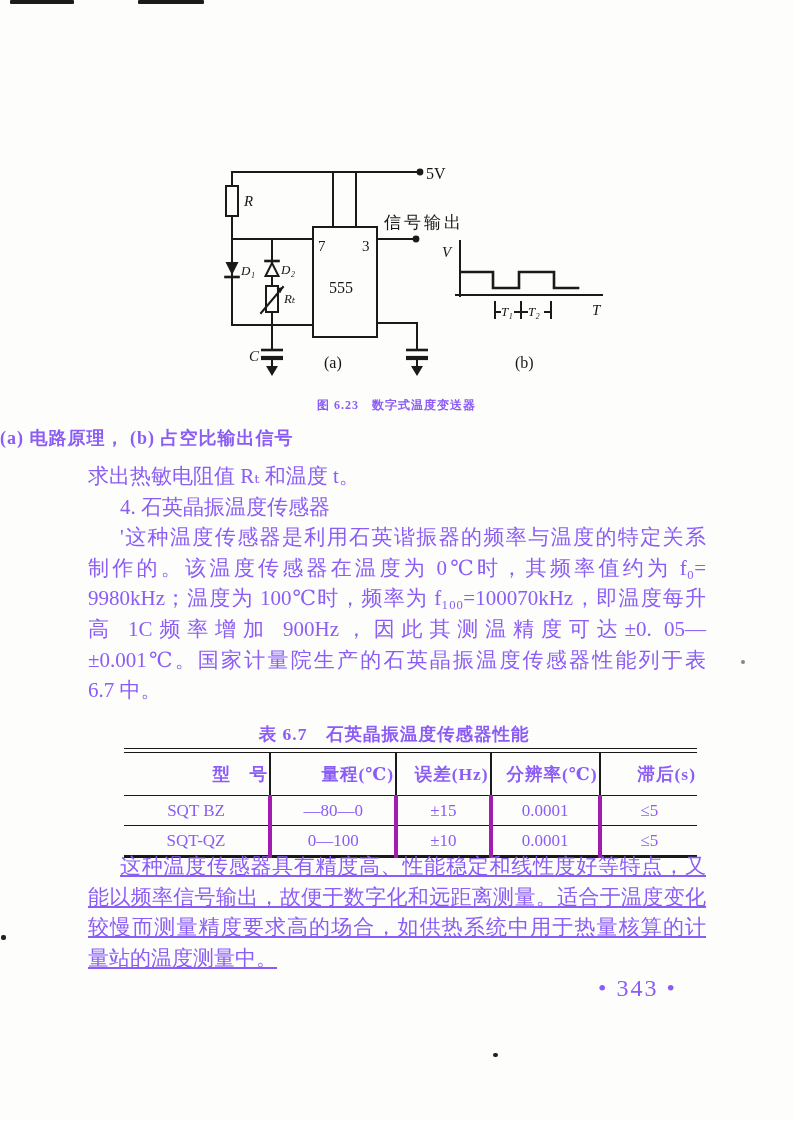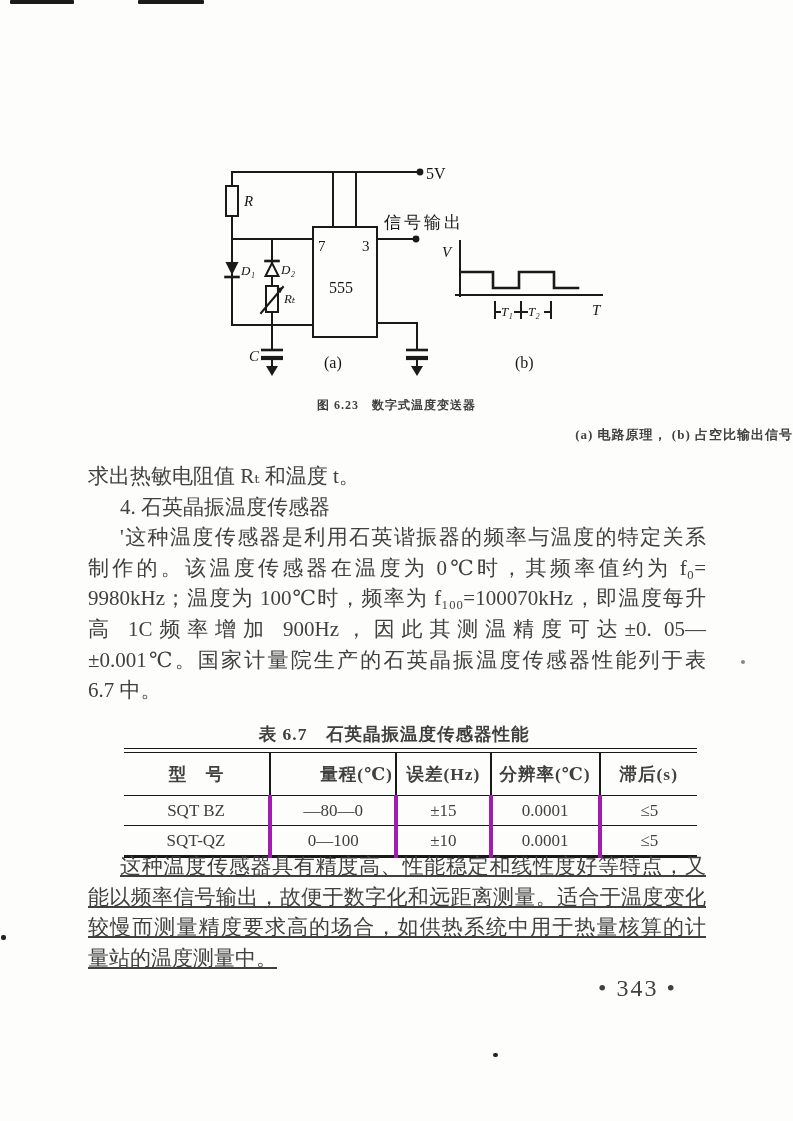--- a/index.html
+++ b/index.html
@@ -2,21 +2,21 @@
 <html><head>
 <meta charset="utf-8">
 <style>
   html,body{margin:0;padding:0;background:#ffffff;}
   .page{
     position:relative;
     width:793px;height:1121px;
     background:#fdfdfc;
     overflow:hidden;
     font-family:"Liberation Serif","DejaVu Serif",serif;
-    color:#404040;
+    color:#8b5cf6;
   }
   
   .top-mark{position:absolute;top:0;height:4px;background:#1b1b1b;border-radius:1px;}
   .m1{left:10px;width:64px;}
   .m2{left:138px;width:66px;}
   .spot{position:absolute;background:#222;border-radius:2px;}
   .s1{left:493px;top:1053px;width:5px;height:4px;}
   .s2{left:741px;top:660px;width:4px;height:4px;opacity:.55;}
   .s3{left:1px;top:935px;width:5px;height:5px;}
 
@@ -30,39 +30,39 @@
   .figure .solid{fill:#1a1a1a;stroke:none;}
   .figure text{fill:#161616;font-family:"Liberation Serif","DejaVu Serif",serif;}
   .figure .lbl{font-size:15px;font-style:italic;}
   .figure .lbl-sm{font-size:13px;font-style:italic;}
   .figure .pin{font-size:15px;}
   .figure .cjk{font-size:17px;letter-spacing:3px;}
   .figure .plain{font-size:16px;}
 
   .fig-caption{position:absolute;top:397px;left:0;width:100%;text-align:center;
     font-size:12px;font-weight:bold;letter-spacing:1px;}
-  .fig-subcaption{position:absolute;top:426px;left:0;width:100%;text-align:right;
-    font-size:13px;font-weight:bold;letter-spacing:1px;}
+  .fig-subcaption{position:absolute;top:426px;left:0;width:100%;text-align:left;
+    font-size:18px;font-weight:bold;letter-spacing:1px;}
 
   
   .textblock{position:absolute;left:88px;width:618px;font-size:21px;}
   .p1{top:461px;}
   .p2{top:851px;text-decoration:underline;}
   .tline{height:30.6px;line-height:30.6px;white-space:nowrap;}
   .tline.j{white-space:normal;text-align:justify;text-align-last:justify;}
   .ind{text-indent:32px;}
 
   
   .table-title{position:absolute;top:722px;left:88px;width:612px;text-align:center;
     font-size:17.5px;font-weight:bold;letter-spacing:1px;}
   .tablewrap{position:absolute;left:124px;top:748px;width:573px;
     border-top:1.6px solid #191919;}
   .tablewrap table{width:100%;margin-top:3px;border-collapse:collapse;
     border-top:1.6px solid #191919;border-bottom:3px solid #191919;}
-  .tablewrap th{height:40px;font-size:17.5px;font-weight:bold;text-align:center;
+  .tablewrap th{height:40px;font-size:17.5px;font-weight:bold;text-align:right;
     border-bottom:1.8px solid #191919;border-right:2px solid #191919;letter-spacing:1px;}
   .tablewrap td{height:27px;font-size:17px;text-align:center;
     border-bottom:1.4px solid #191919;border-right:4px solid #a21caf;}
   .tablewrap th:last-child,.tablewrap td:last-child{border-right:none;}
   .tablewrap tbody tr:last-child td{border-bottom:none;}
   .c0{width:25.5%;} .c1{width:22%;padding-left:48px;} .c2{width:16.5%;margin-top:39px;} .c3{width:19%;border-radius:13px;} .c4{width:17%;}
 
   .page-number{position:absolute;left:598px;top:975px;font-size:24px;letter-spacing:2px;}
 </style>
 </head>

